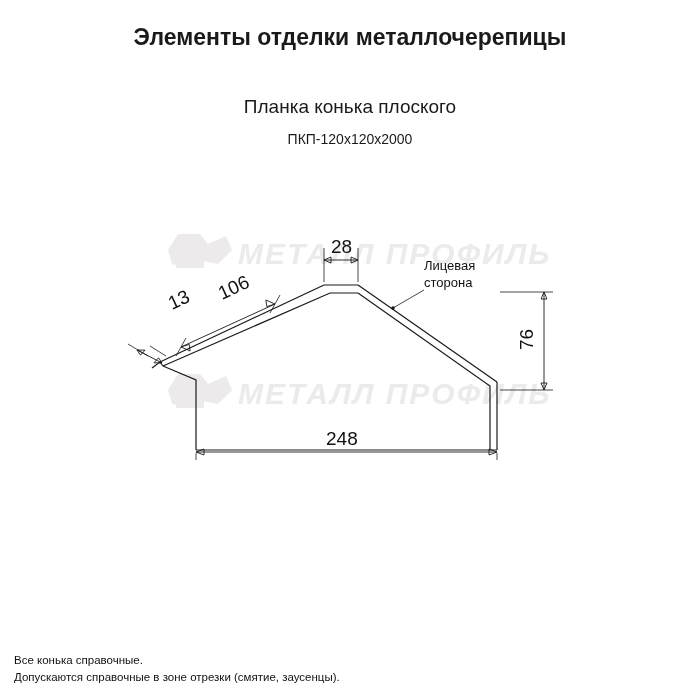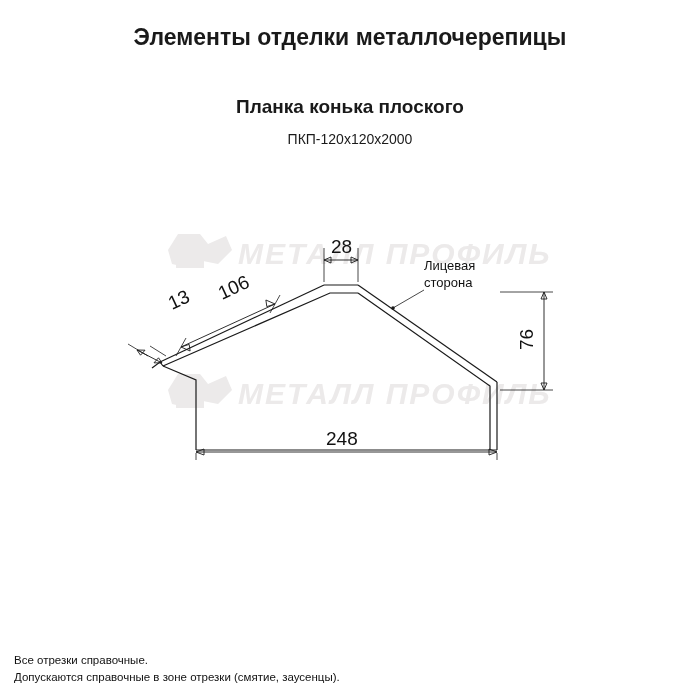--- a/index.html
+++ b/index.html
@@ -34,21 +34,20 @@
     margin: 0;
     padding: 0;
     line-height: 30px;
   }
   .sub-title {
     font-size: 19px;
     margin: 0;
     padding: 0;
     line-height: 26px;
     margin-top: 42px;
-    font-weight: bold;
   }
   .sub-title2 {
     font-size: 14px;
     margin: 0;
     padding: 0;
     line-height: 26px;
     margin-top: 6px;
   }
   .drawing {
     position: absolute;
@@ -208,17 +207,17 @@
         <path class="dim-thin" d="M393 148 L424 130"></path>
         <circle cx="393" cy="148" r="1.8" fill="#1a1a1a"></circle>
         <text class="note-text" x="424" y="110">Лицевая</text>
         <text class="note-text" x="424" y="127">сторона</text>
       </g>
 
     </svg>
   </div>
 
   <div class="footer">
-    <div>Все отрезки справочные.</div>
+    <div>Все конька справочные.</div>
     <div>Допускаются справочные в зоне отрезки (смятие, заусенцы).</div>
   </div>
 
 </div>
 
 </body></html>

